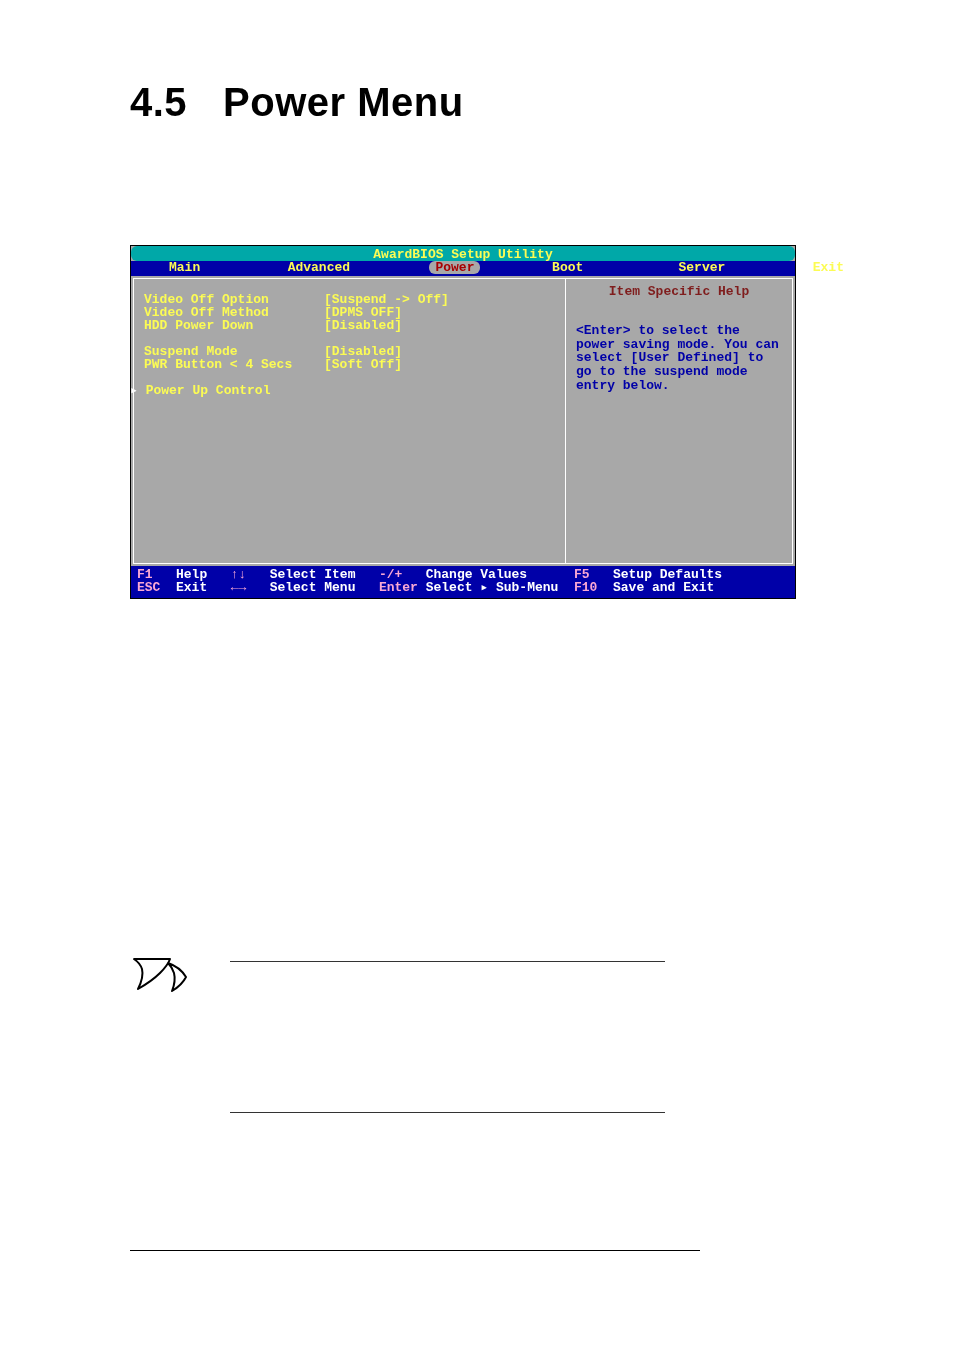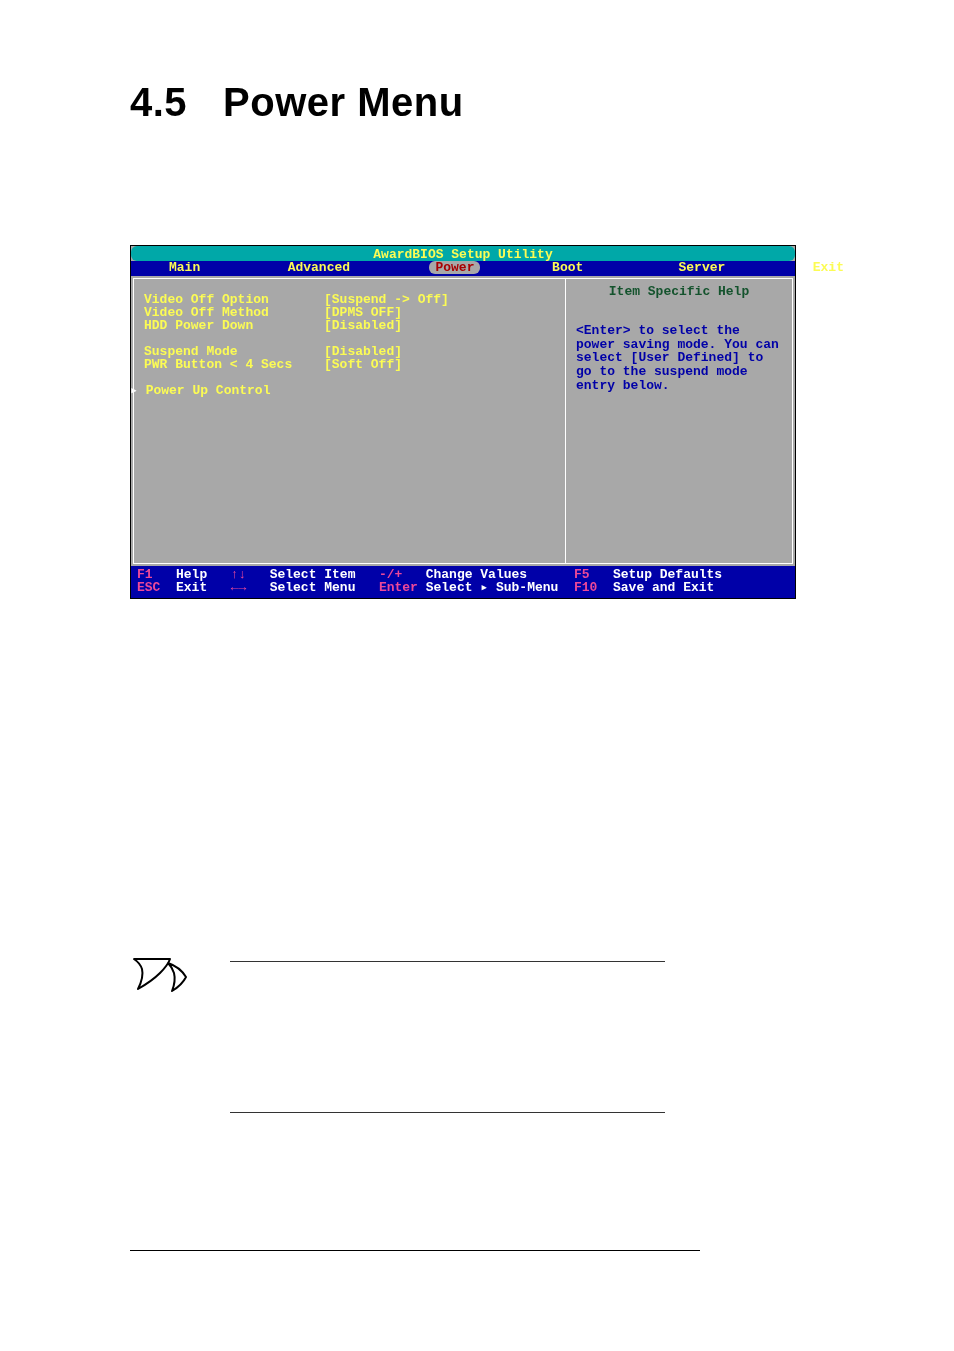--- a/index.html
+++ b/index.html
@@ -46,28 +46,28 @@
   .bios-left .row .label { width: 180px; }
   .bios-left .row .val { color: #fcfc54; }
   .bios-left .row.sel .val .inner { background: #a80000; color: #fff; }
   .bios-left .submenu { color: #fcfc54; }
   .bios-left .submenu::before { content: "\25B8  "; color: #fff; margin-left: -14px; }
   .bios-right {
     width: 228px; color: #0000a8; padding: 6px 10px 6px 10px;
     border: 1px solid #fff; margin: 2px 2px 2px 0; border-left: 1px solid #fff;
   }
   .bios-right .hdr {
-    text-align: center; color: #14532d; margin-bottom: 26px; white-space: pre;
+    text-align: center; color: #7f1d1d; margin-bottom: 26px; white-space: pre;
   }
   .bios-right .body { color: #0000a8; line-height: 1.05; }
   .bios-footer {
     background: #0000a8; color: #fff; padding: 2px 6px 4px 6px;
     white-space: pre; font-weight: bold;
   }
-  .bios-footer .hl { color: #ec4899; }
+  .bios-footer .hl { color: #f9a8d4; }
   .note-block {
     margin-top: 362px;
     display: flex; align-items: flex-start; gap: 38px;
     padding-left: 2px;
   }
   .note-icon {
     width: 60px; height: 46px; flex: 0 0 auto; margin-top: -6px;
   }
   .note-lines { flex: 1 1 auto; }
   .note-lines hr.top { border: none; border-top: 1px solid #333; margin-bottom: 150px; }

